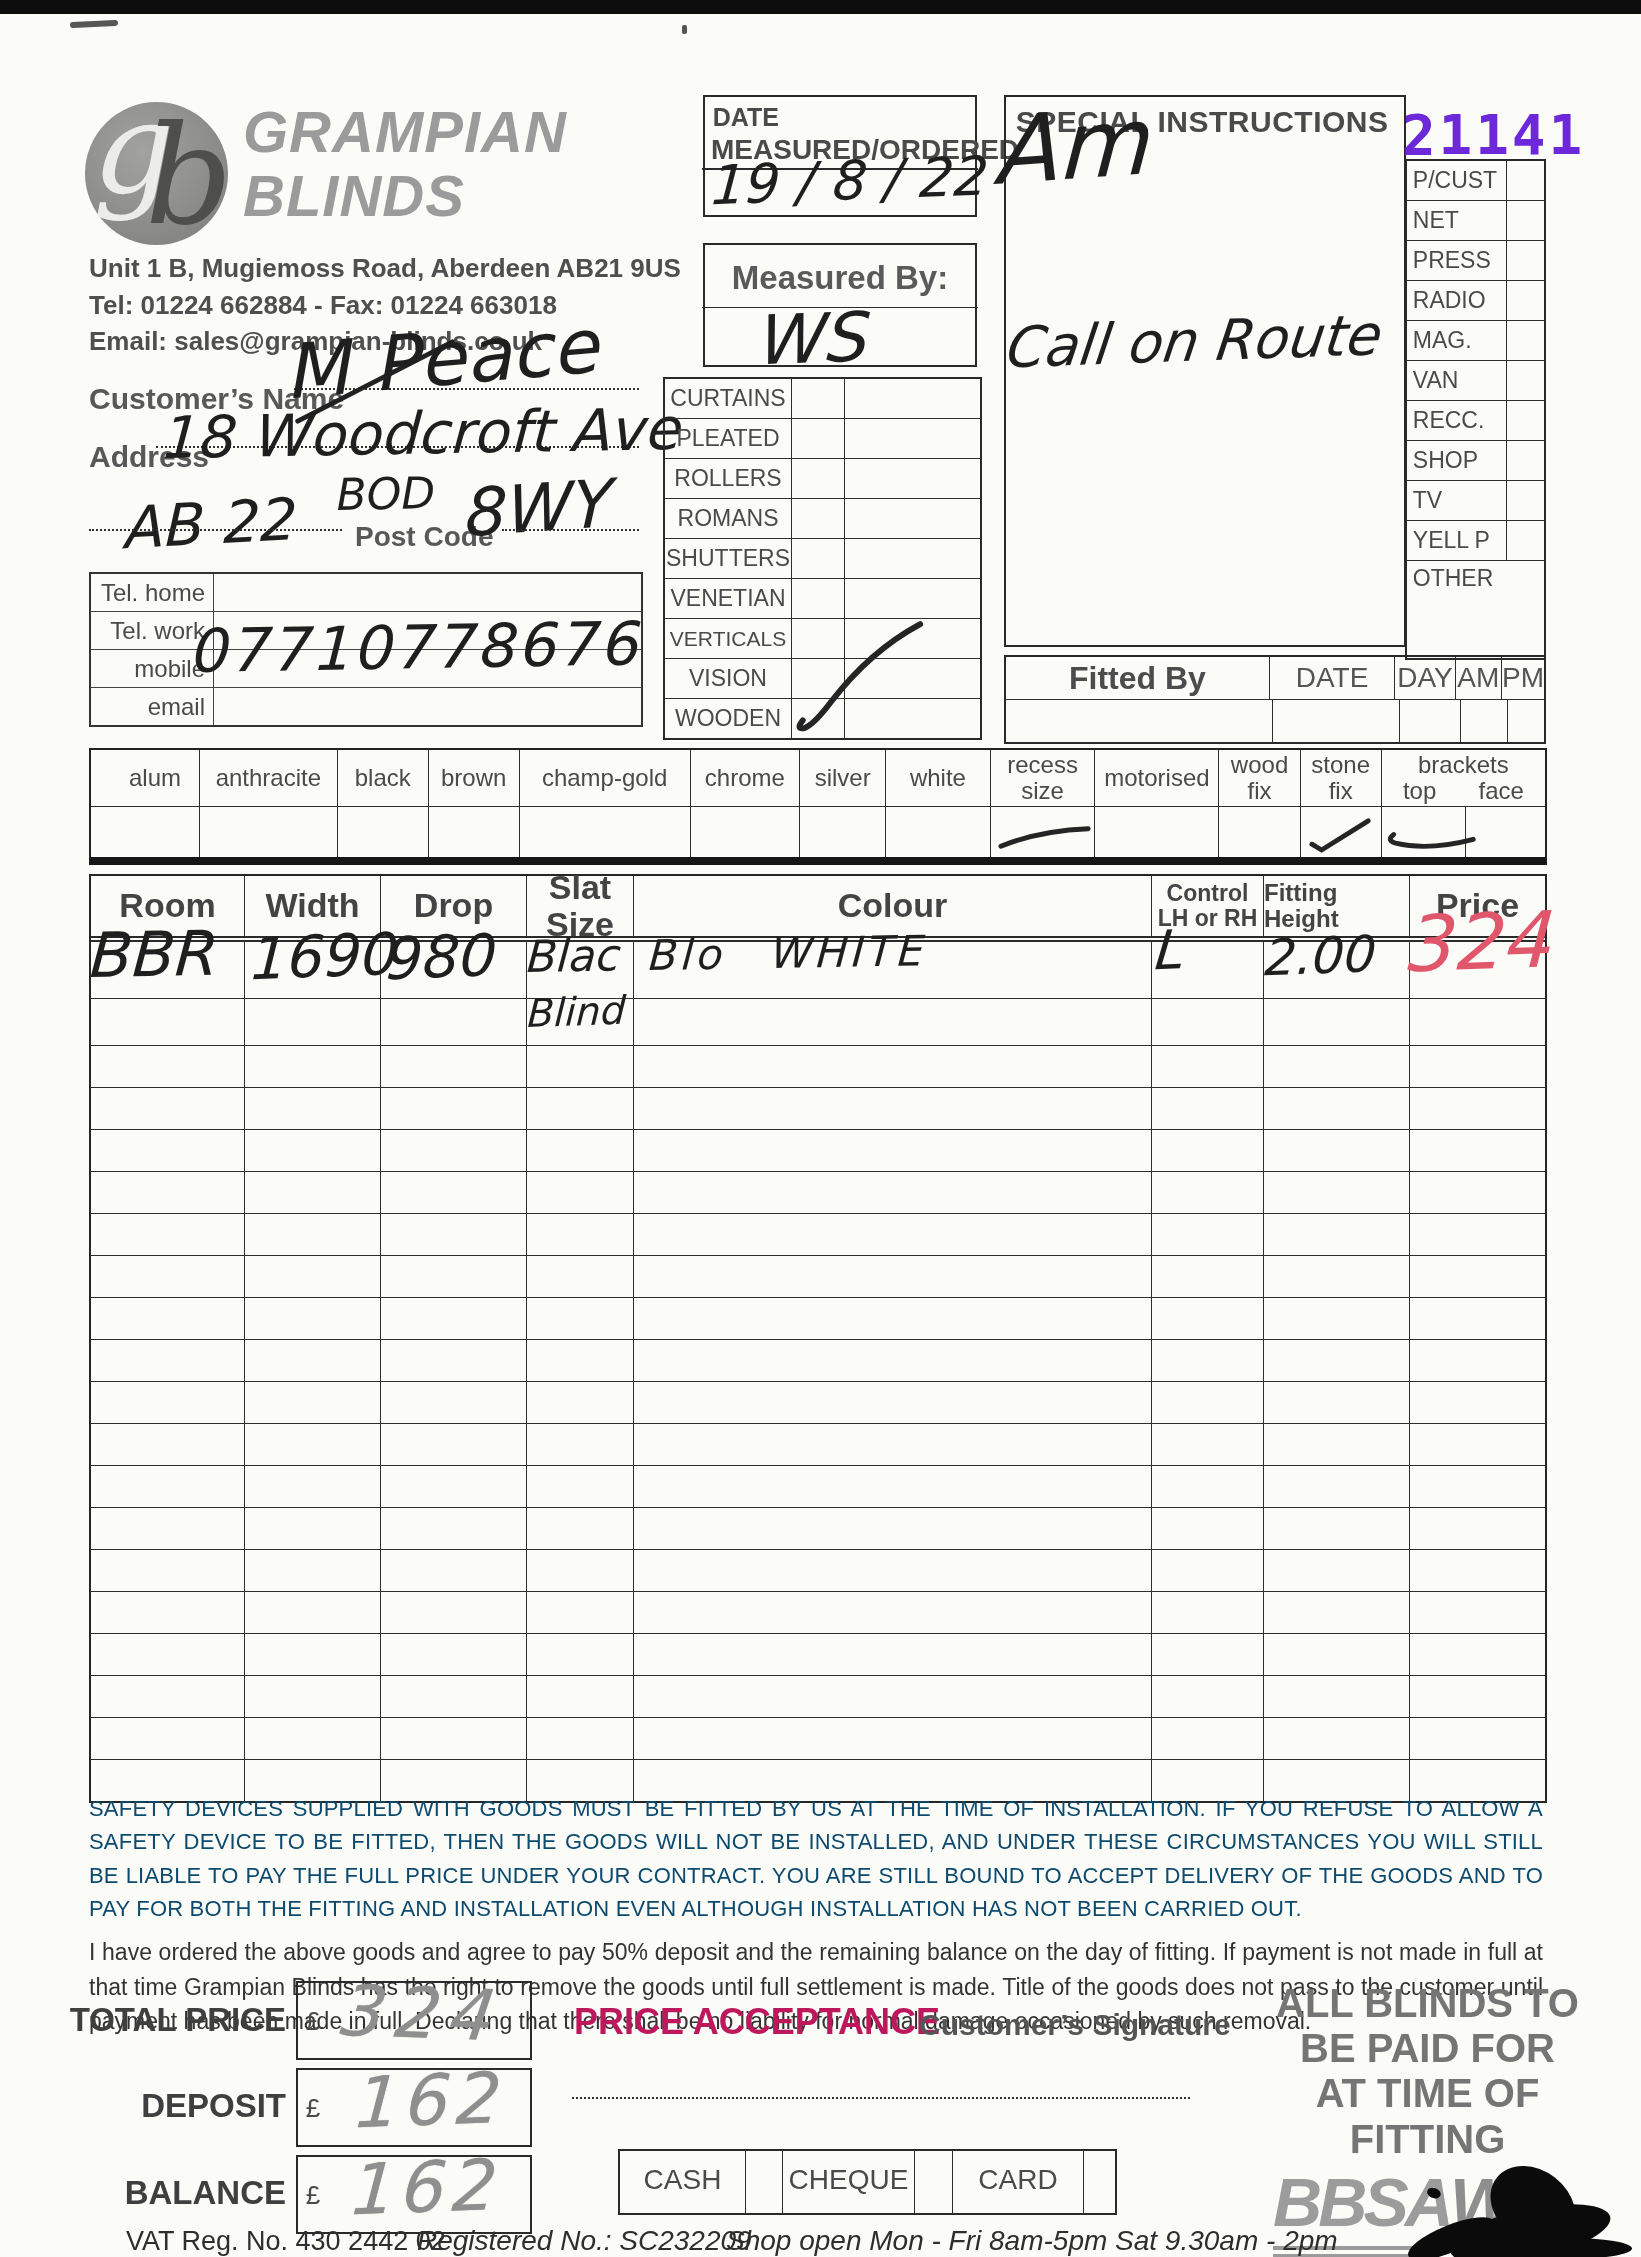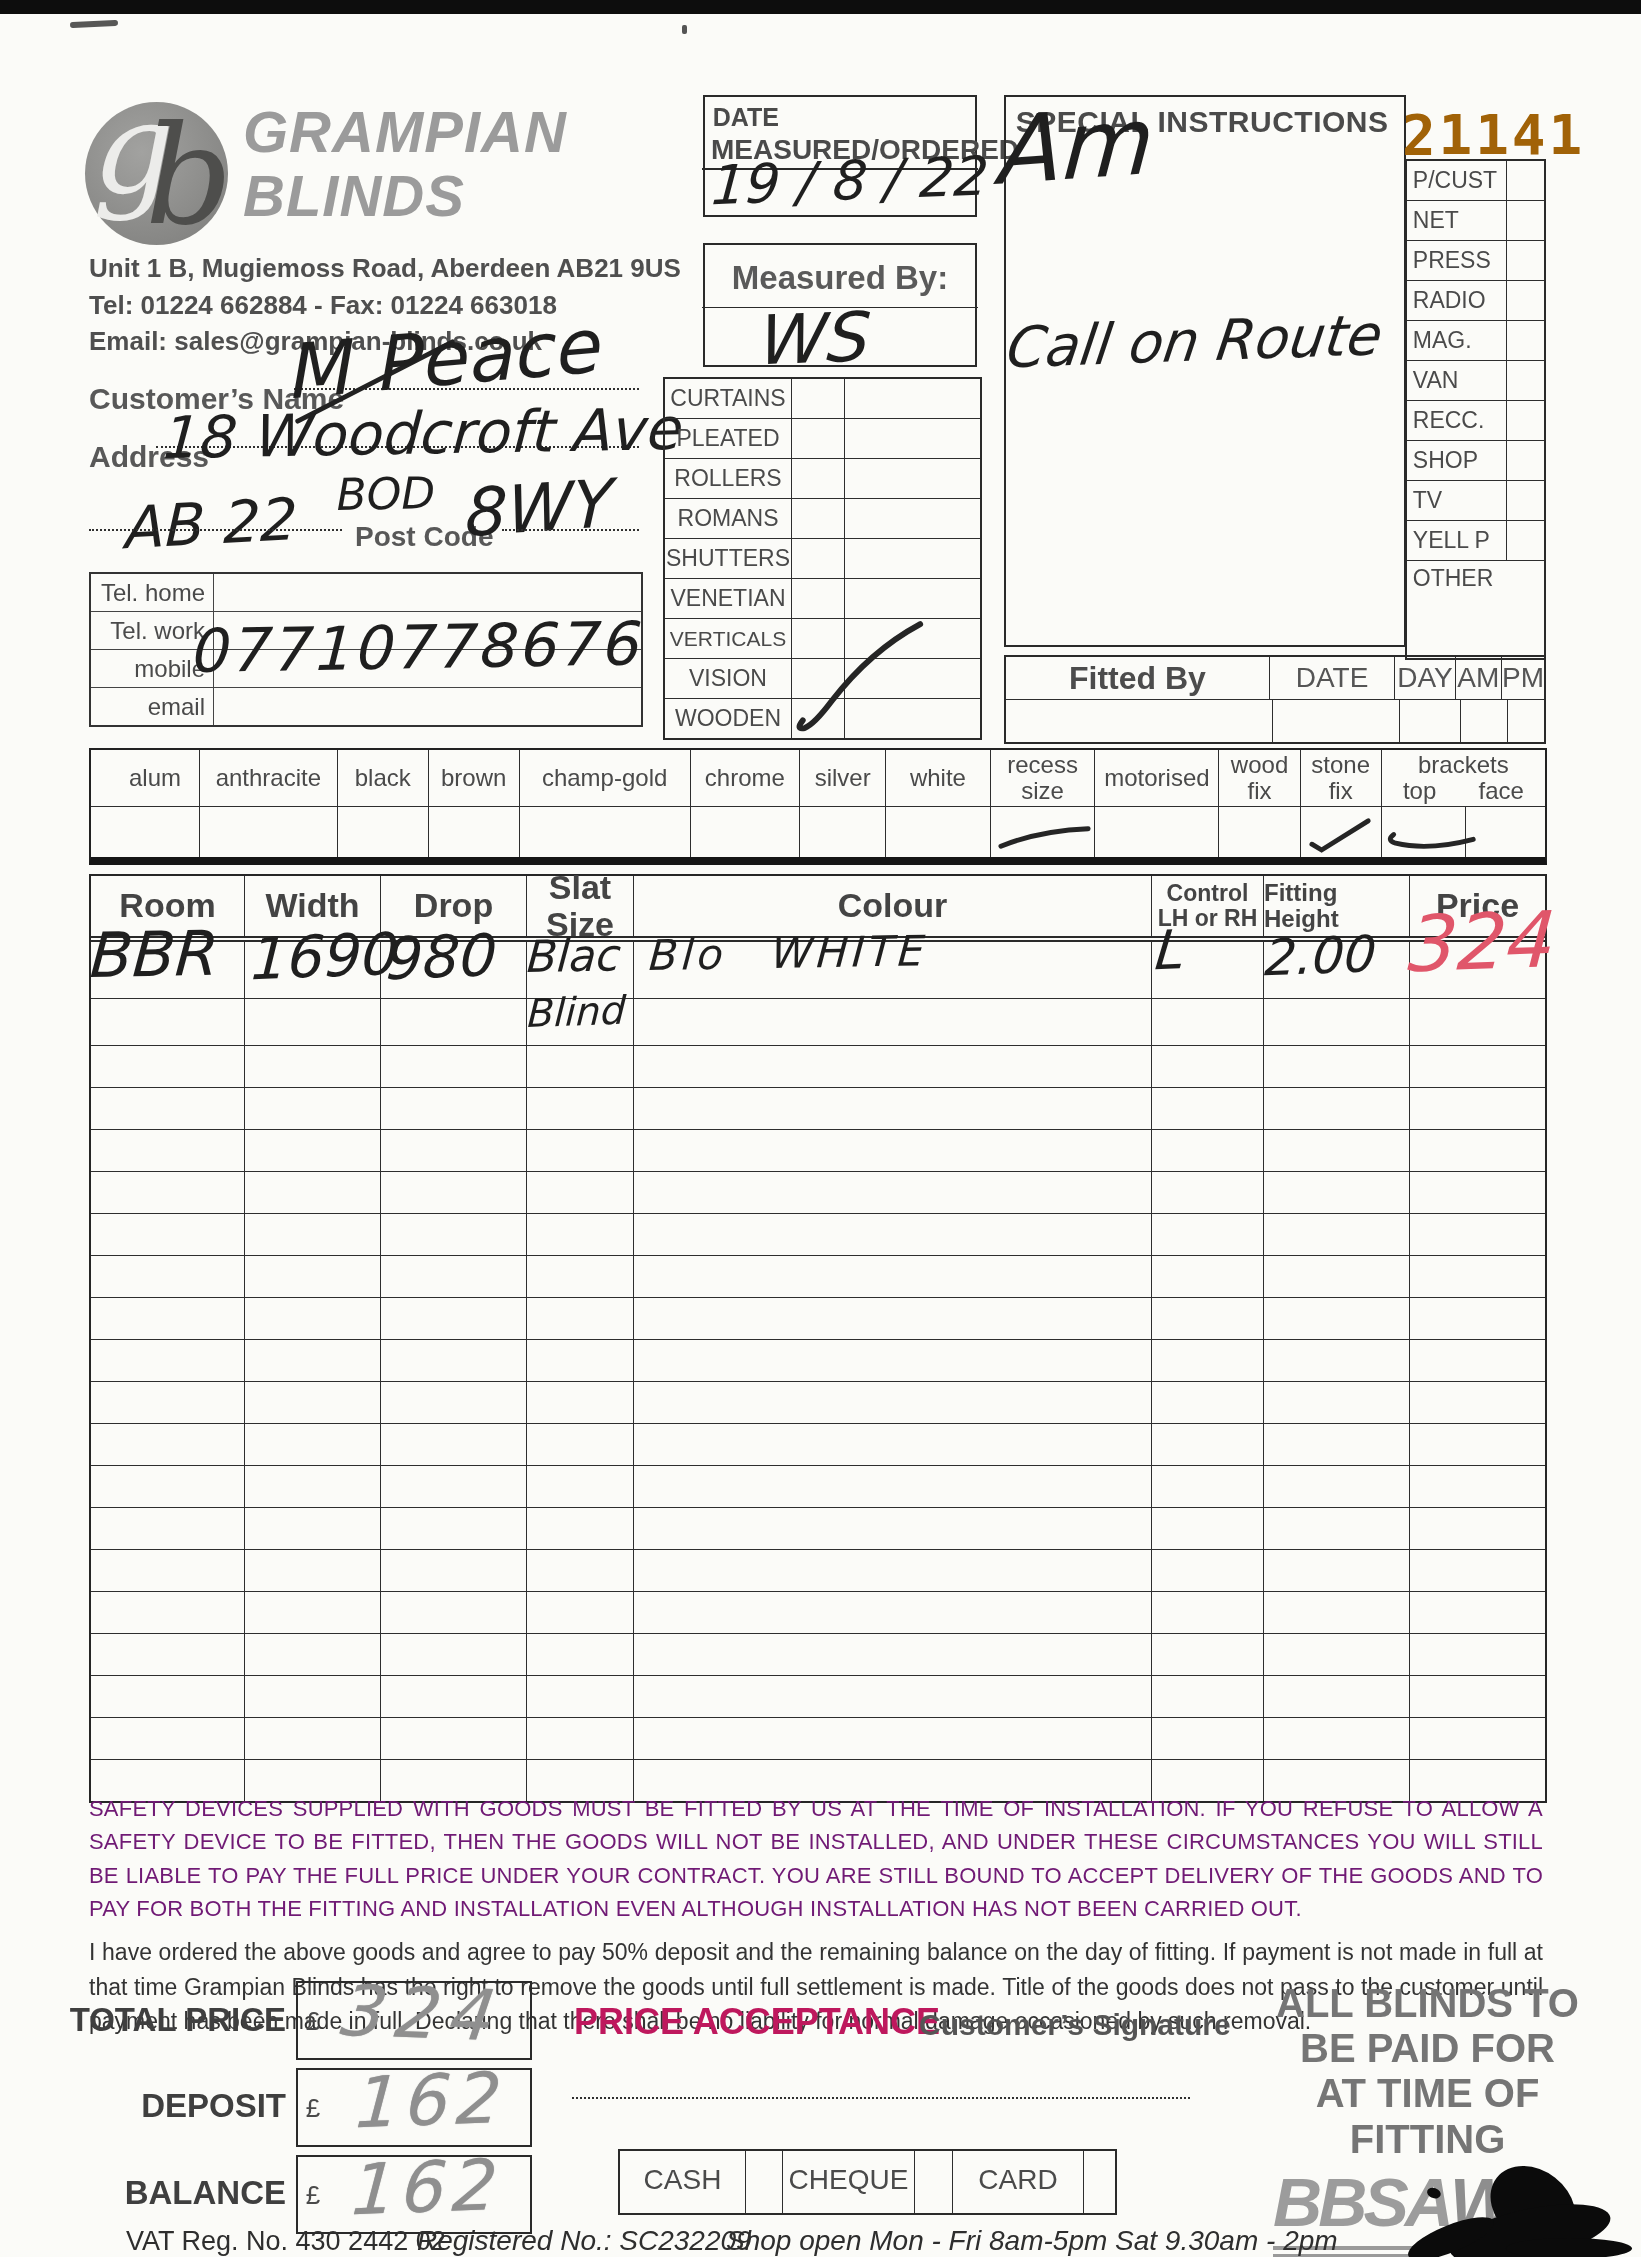--- a/index.html
+++ b/index.html
@@ -68,21 +68,21 @@
   .otr{display:flex;height:41px;border-bottom:1.9px solid #2e2e2e;position:relative;}
   .otr.r1{height:56px;} .otr.r2{height:46px;}
   .order-table .otr:last-child{border-bottom:none;}
   .otd{border-right:1.9px solid #2e2e2e;height:100%;}
   .c-room{width:153px;} .c-width{width:135px;} .c-drop{width:145px;} .c-slat{width:106px;text-align:center;}
   .c-colour{width:517px;} .c-ctl{width:111px;} .c-fit{width:145px;} .c-price{width:143px;flex:1;}
   
   .pay-table{position:absolute;left:618px;top:2149px;width:495px;height:62px;border:2.9px solid #2a2a2a;display:flex;}
   .pay-cell{border-right:1.9px solid #2e2e2e;text-align:center;font-size:28px;color:#4a4a4a;line-height:58px;}
   .pay-cell:last-child{border-right:none;}
-  .terms{position:absolute;left:89px;width:1454px;color:#701a75;text-align:justify;}
+  .terms{position:absolute;left:89px;width:1454px;color:#0c4a6e;text-align:justify;}
   .blob{position:absolute;background:#0b0b0b;border-radius:50%;}
   svg{position:absolute;overflow:visible;}
 </style>
 </head>
 <body>
 
 <div class="page">
 
   <div class="abs" style="left:0;top:0;width:1641px;height:13.5px;background:#0d0d0d;"></div>
   <div class="abs" style="left:70px;top:21px;width:48px;height:5.8px;background:#3a3a3a;border-radius:2.9px;transform:rotate(-3deg);opacity:.85;"></div>
@@ -204,21 +204,21 @@
     <path d="M32,104 q-8,10 2,8 q10,-4 28,-28 q40,-52 92,-80" stroke="#252525" stroke-width="6" fill="none" stroke-linecap="round"></path>
   </svg>
 
   <div class="box" style="left:1004px;top:95px;width:398px;height:548px;">
     <div class="plabel" style="left:9.7px;top:7.7px;font-size:30px;letter-spacing:0.5px;color:#4a4a4a;">SPECIAL INSTRUCTIONS</div>
   </div>
   <div class="hw" style="left:1004px;top:97px;font-size:93px;transform:rotate(-4deg) skewX(-8deg);">Am</div>
   <div class="hw" style="left:1012px;top:315px;font-size:56px;transform:rotate(-2deg) skewX(-10deg);">Call on Route</div>
 
   <div class="abs" style="left:1402px;top:102px;font-family:'DejaVu Sans Mono',monospace;font-size:56px;
-              font-weight:600;color:#a16207;letter-spacing:2.9px;">21141</div>
+              font-weight:600;color:#6d28d9;letter-spacing:2.9px;">21141</div>
 
   <div class="src-table">
     <div class="src-row">
       <div class="src-label">P/CUST</div>
       <div class="src-box"></div>
     </div>
     <div class="src-row">
       <div class="src-label">NET</div>
       <div class="src-box"></div>
     </div>

